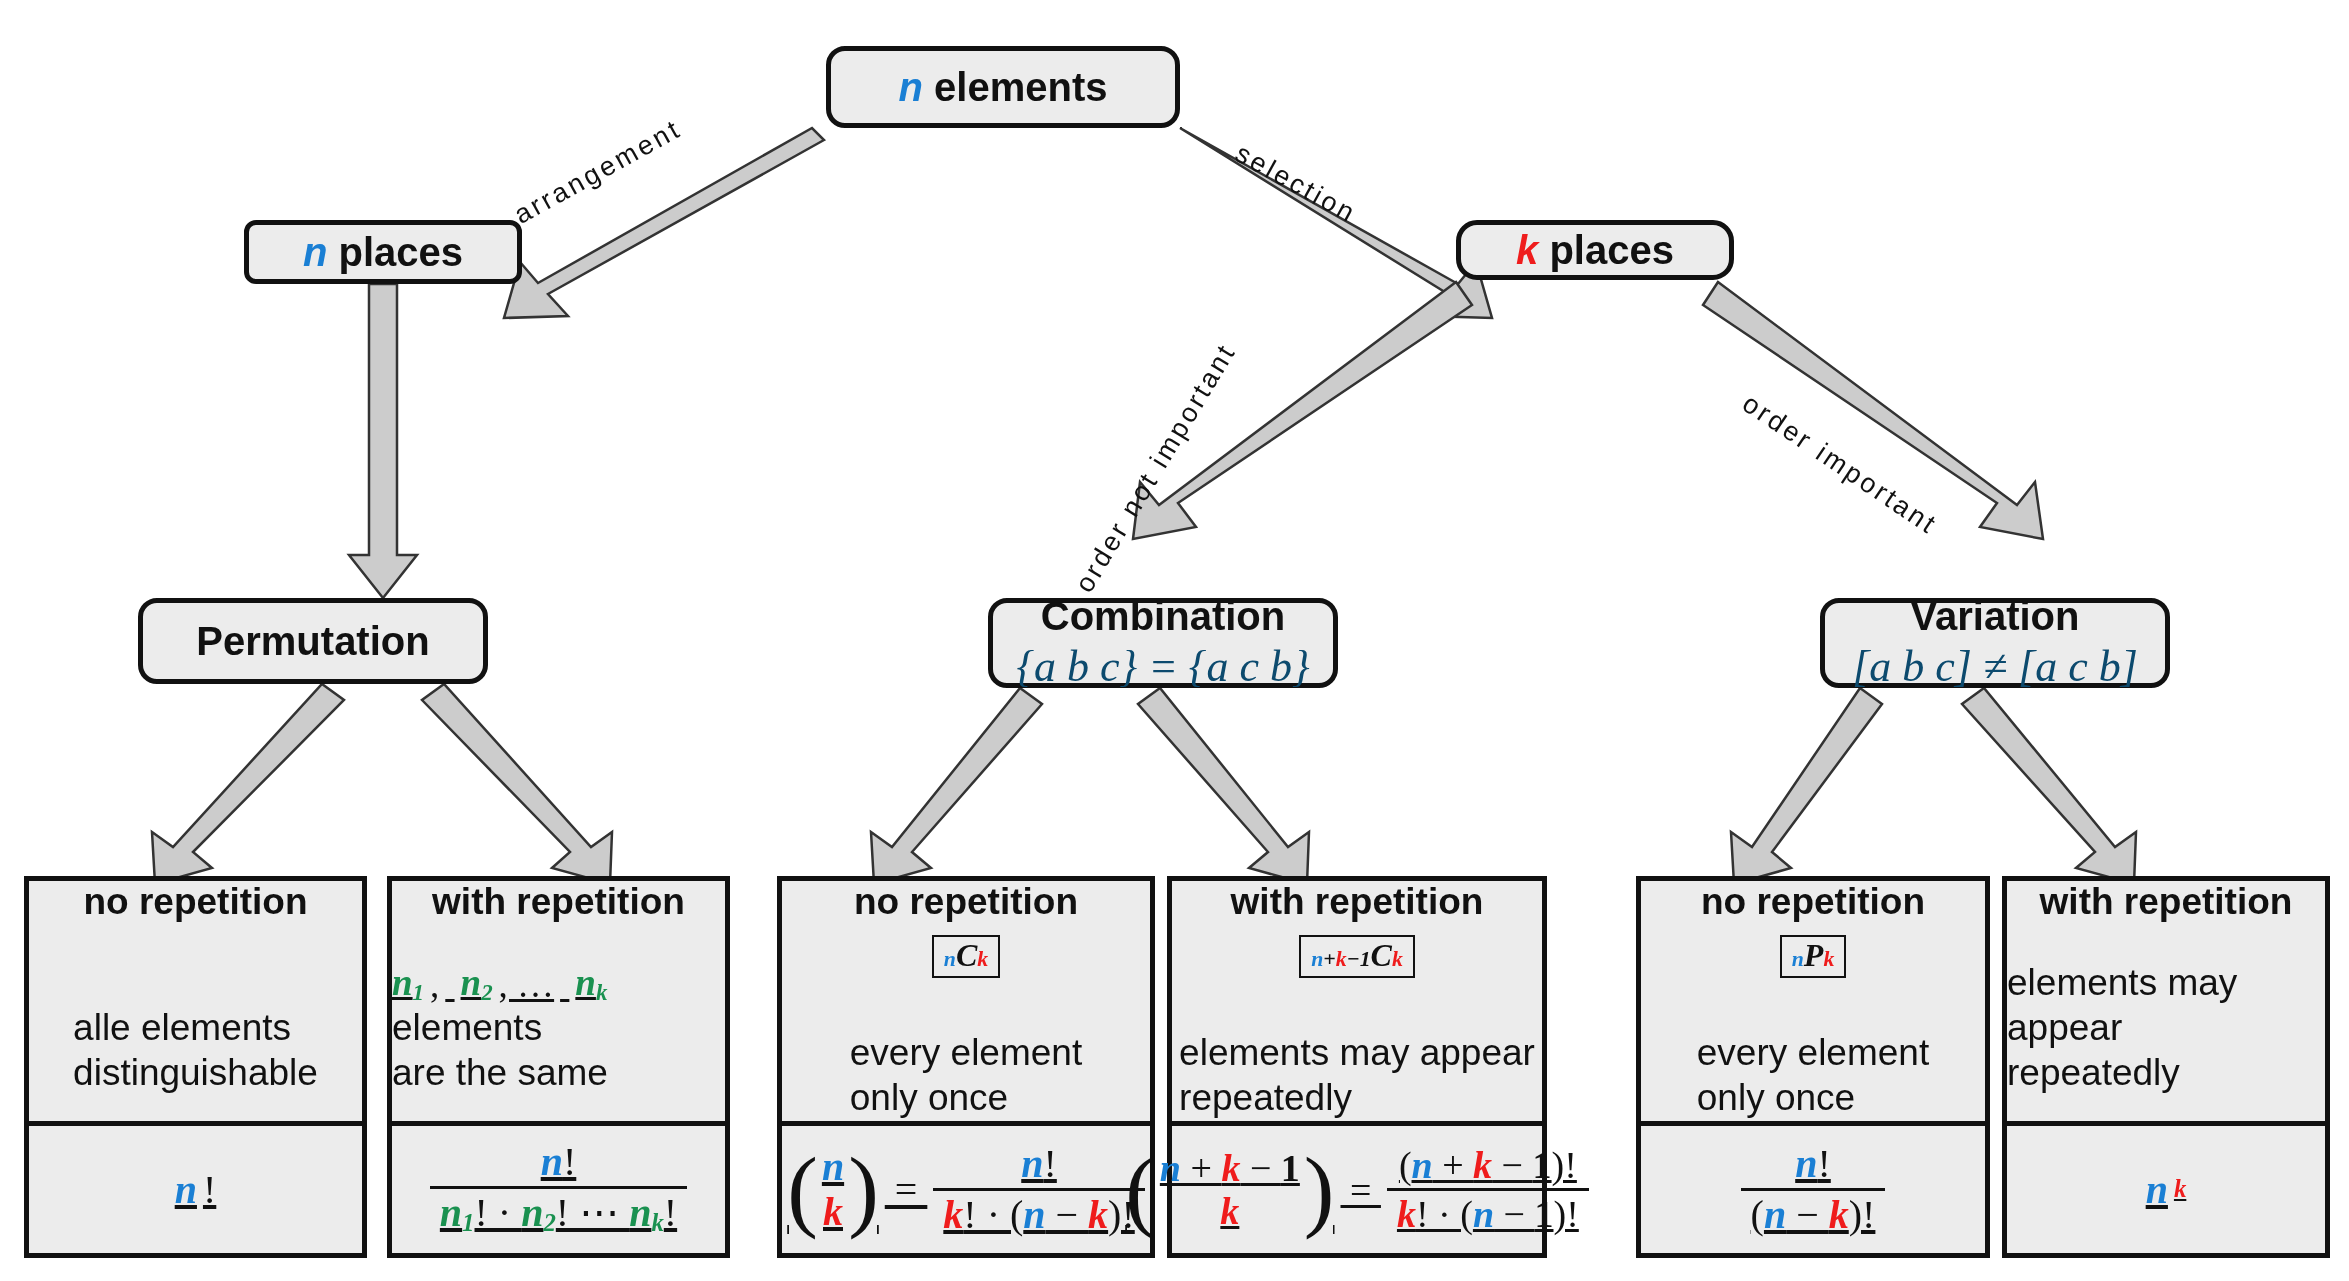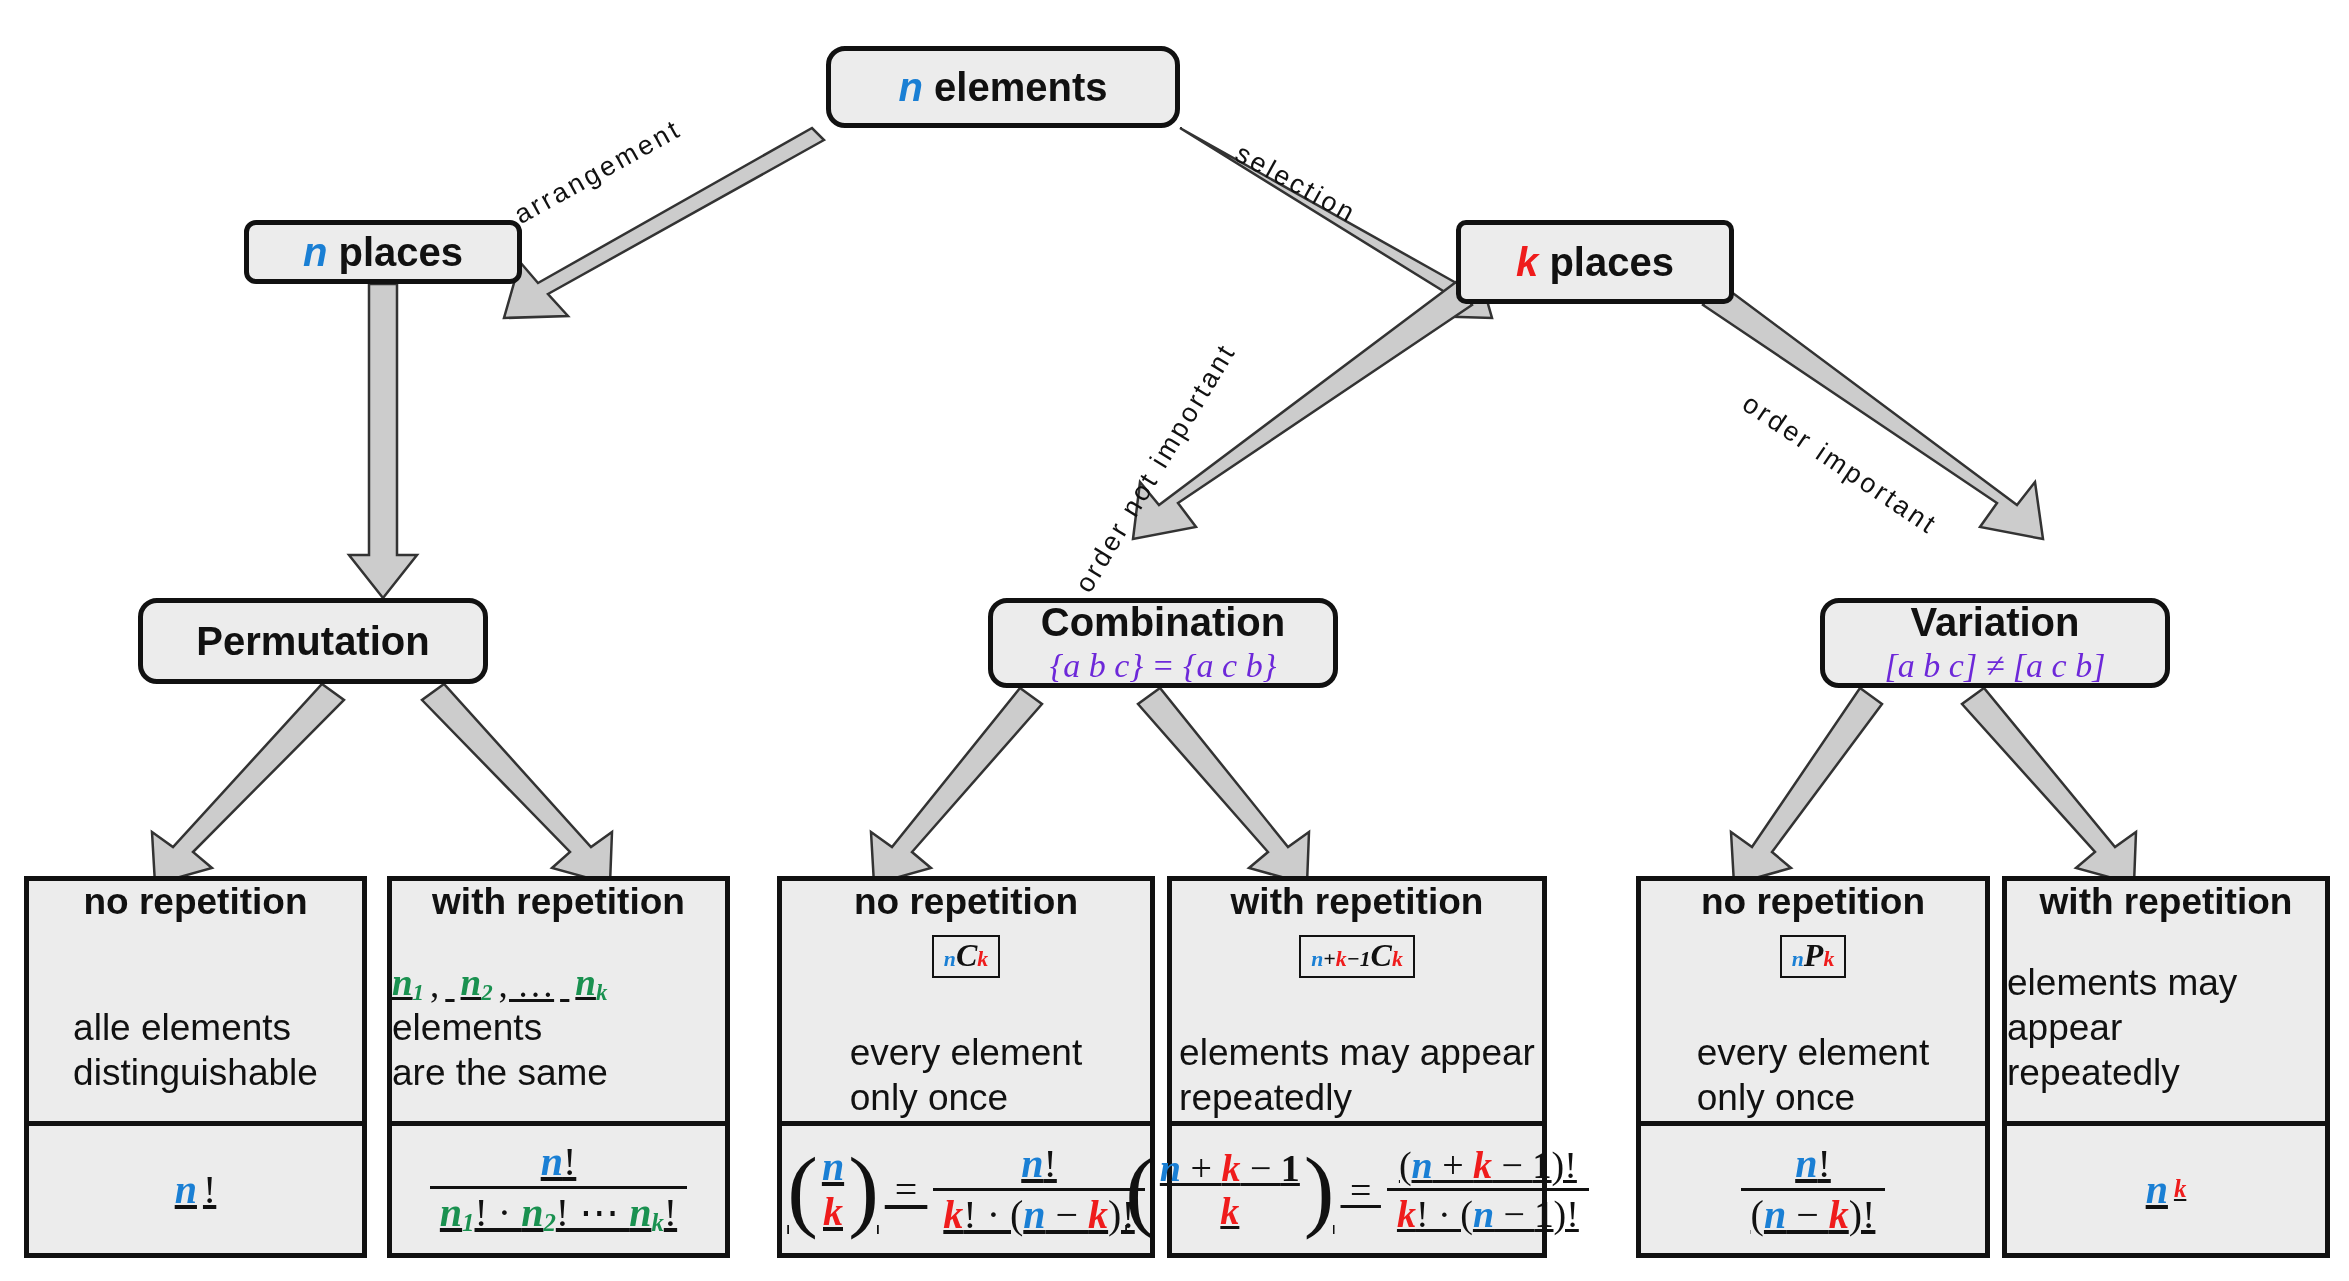--- a/index.html
+++ b/index.html
@@ -4,21 +4,21 @@
 <style>
   html,body{margin:0;padding:0;background:#ffffff;}
   body{font-family:"Liberation Sans",sans-serif;}
   #stage{position:relative;width:2349px;height:1281px;background:#fff;overflow:hidden;}
   svg#edges{position:absolute;left:0;top:0;width:2349px;height:1281px;pointer-events:none;}
 
   .node{position:absolute;background:#ececec;border:5px solid #111;border-radius:19px;
         box-sizing:border-box;display:flex;flex-direction:column;align-items:center;
         justify-content:center;text-align:center;}
   .node .title{font-weight:bold;font-size:40px;color:#111;line-height:1.05;}
-  .node .sub{font-family:"Liberation Serif",serif;font-style:italic;font-size:34px;color:#6d28d9;margin-top:4px;}
+  .node .sub{font-family:"Liberation Serif",serif;font-style:italic;font-size:44px;color:#0c4a6e;margin-top:4px;}
 
   .leaf{position:absolute;background:#ececec;border:5px solid #111;box-sizing:border-box;
         display:flex;flex-direction:column;}
   .leaf .top{flex:0 0 auto;height:245px;border-bottom:5px solid #111;display:flex;
              flex-direction:column;align-items:center;box-sizing:border-box;}
   .leaf .bot{flex:1 1 auto;display:flex;align-items:center;justify-content:center;}
   .leaf .hd{font-weight:bold;font-size:37px;color:#111;}
   .leaf .badge{margin-top:12px;border:2px solid #111;background:#ececec;padding:1px 10px 3px 10px;
                font-family:"Liberation Serif",serif;font-weight:bold;font-style:italic;font-size:32px;line-height:1.1;}
   .leaf .desc{margin-top:auto;margin-bottom:26px;font-size:37px;color:#111;line-height:1.22;}
@@ -83,21 +83,21 @@
   <div class="elabel" style="left:1754px;top:388px;transform:rotate(34deg);">order important</div>
 
   <div class="node" style="left:826px;top:46px;width:354px;height:82px;">
     <span class="title"><i class="n">n</i> elements</span>
   </div>
 
   <div class="node" style="left:244px;top:220px;width:278px;height:64px;border-radius:12px;">
     <span class="title"><i class="n">n</i> places</span>
   </div>
 
-  <div class="node" style="left:1456px;top:220px;width:278px;height:84px;border-radius:10px;">
+  <div class="node" style="left:1456px;top:220px;width:278px;height:60px;border-radius:21px;">
     <span class="title"><i class="k">k</i> places</span>
   </div>
 
   <div class="node" style="left:138px;top:598px;width:350px;height:86px;">
     <span class="title">Permutation</span>
   </div>
 
   <div class="node" style="left:988px;top:598px;width:350px;height:90px;">
     <span class="title">Combination</span>
     <span class="sub">{a b c} = {a c b}</span>

